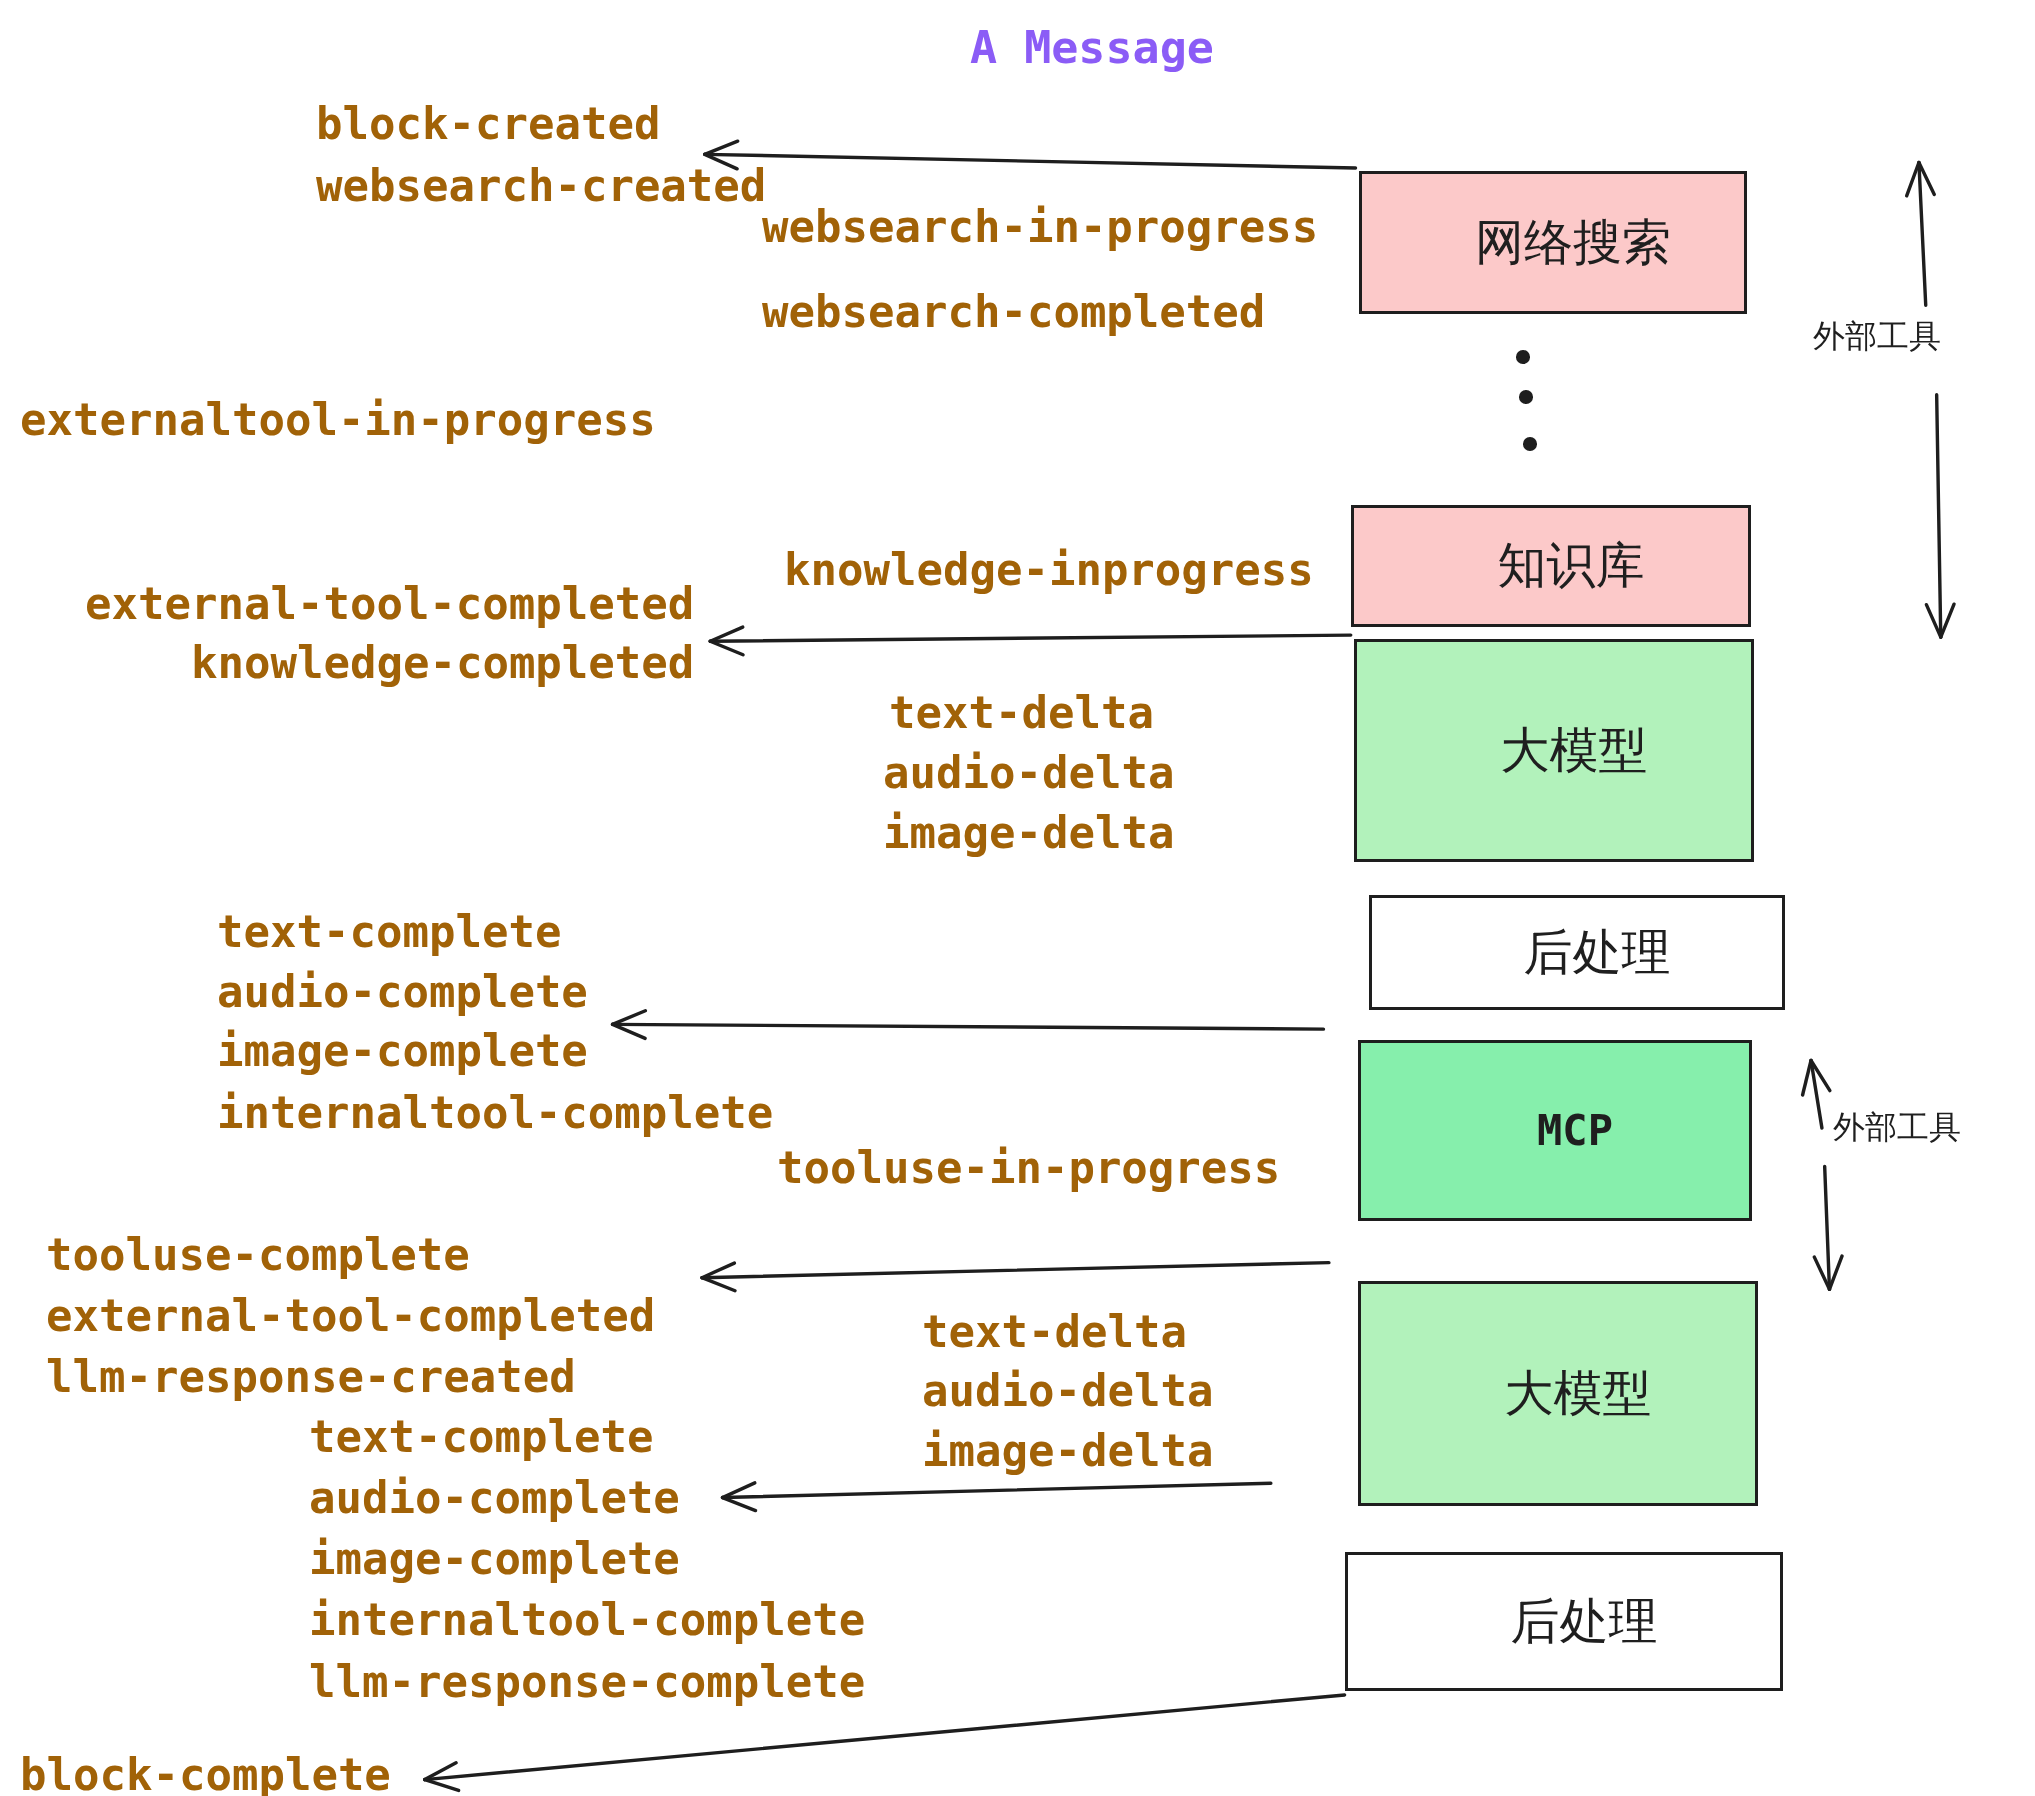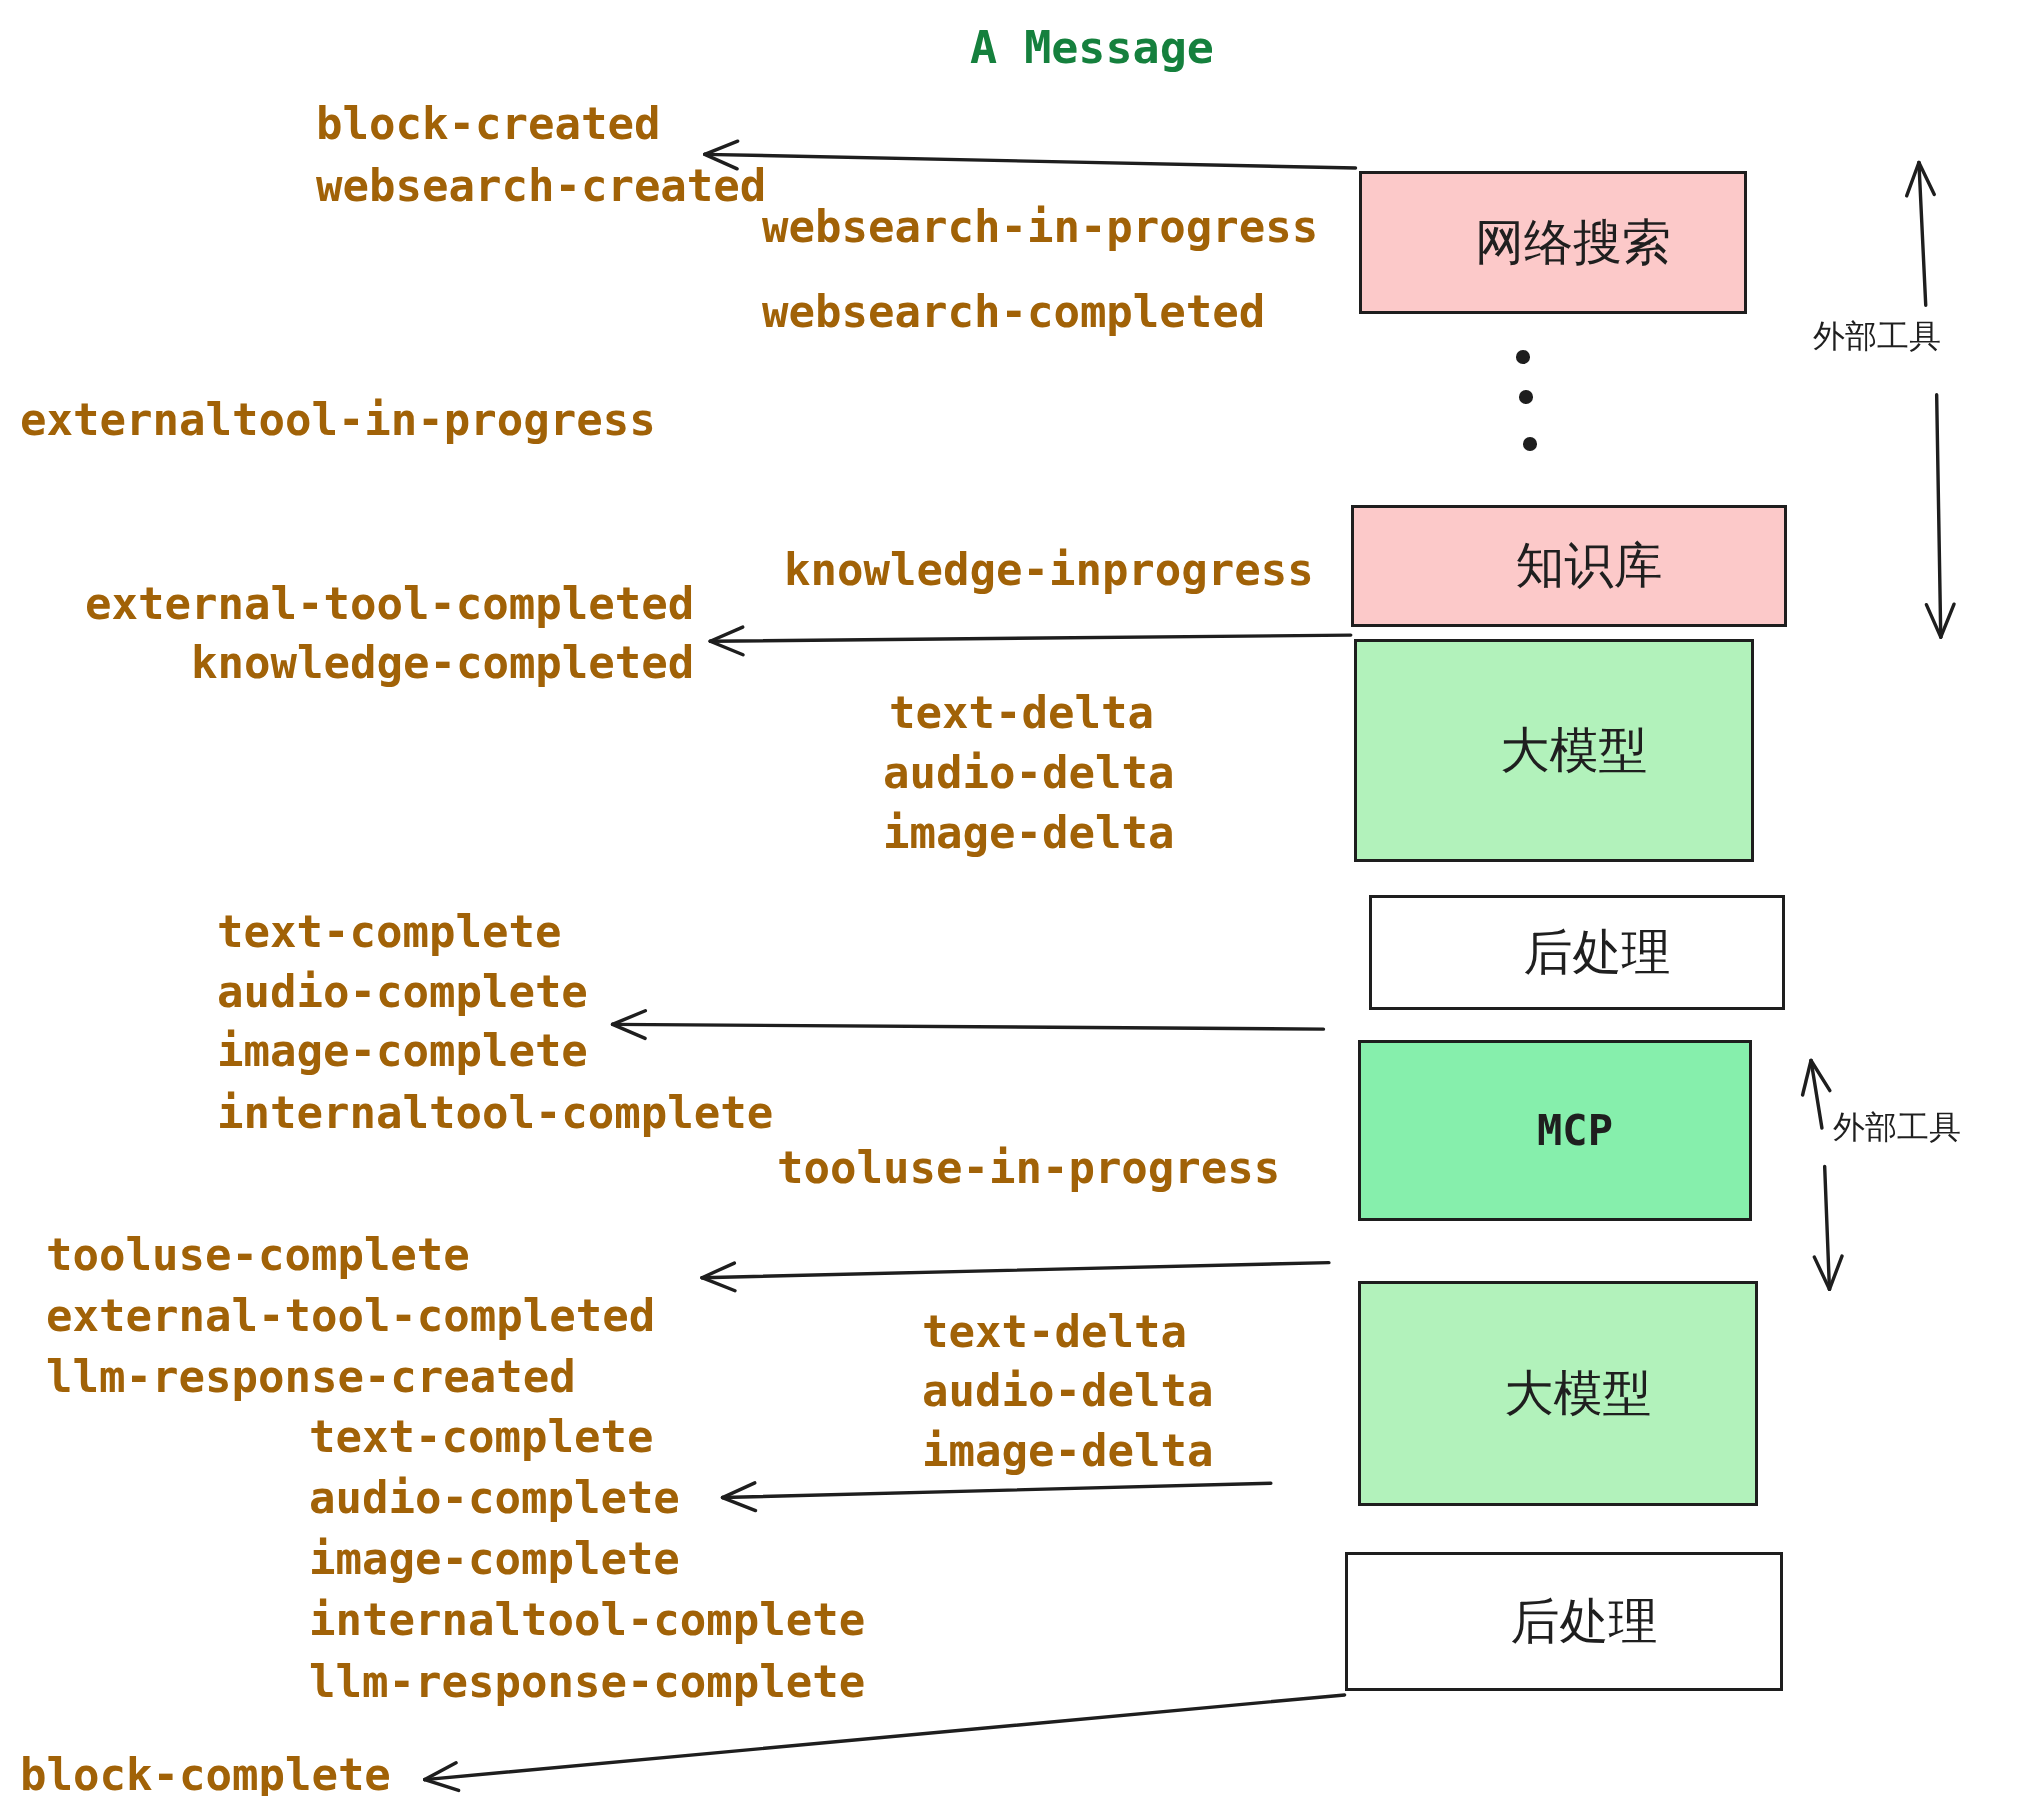--- a/index.html
+++ b/index.html
@@ -6,21 +6,21 @@
   .canvas{
     position:relative;
     width:2035px;height:1796px;
     background:#ffffff;
     font-family:"DejaVu Sans Mono","Liberation Mono",monospace;
     overflow:hidden;
   }
   .title{
     position:absolute;
     font:bold 45px "DejaVu Sans Mono","Liberation Mono",monospace;
-    color:#15803d;white-space:nowrap;
+    color:#8b5cf6;white-space:nowrap;
   }
   .ev{
     position:absolute;
     font:bold 44px "DejaVu Sans Mono","Liberation Mono",monospace;
     color:#a16207;line-height:1;white-space:nowrap;
   }
   .box{
     position:absolute;
     border:3.4px solid #1e1e1e;
     box-sizing:border-box;
@@ -79,21 +79,21 @@
   <div class="ev" style="left:309px;top:1598px">internaltool-complete</div>
   <div class="ev" style="left:309px;top:1660px">llm-response-complete</div>
   <div class="ev" style="left:20px;top:1753px">block-complete</div>
   <div class="ev" style="left:922px;top:1310px">text-delta</div>
   <div class="ev" style="left:922px;top:1369px">audio-delta</div>
   <div class="ev" style="left:922px;top:1429px">image-delta</div>
 
   <div class="box" style="left: 1359px; top: 171px; width: 388px; height: 143px; background: rgb(252, 201, 201);">
     <span class="box-label">网络搜索</span>
   </div>
-  <div class="box" style="left: 1351px; top: 505px; width: 436px; height: 122px; background: rgb(252, 201, 201);">
+  <div class="box" style="left: 1351px; top: 505px; width: 400px; height: 122px; background: rgb(252, 201, 201);">
     <span class="box-label">知识库</span>
   </div>
   <div class="box" style="left: 1354px; top: 639px; width: 400px; height: 223px; background: rgb(178, 242, 187);">
     <span class="box-label">大模型</span>
   </div>
   <div class="box" style="left: 1369px; top: 895px; width: 416px; height: 115px; background: rgb(255, 255, 255);">
     <span class="box-label">后处理</span>
   </div>
   <div class="box" style="left: 1358px; top: 1040px; width: 394px; height: 181px; background: #86efac;">
     <span class="box-label mono">MCP</span>

